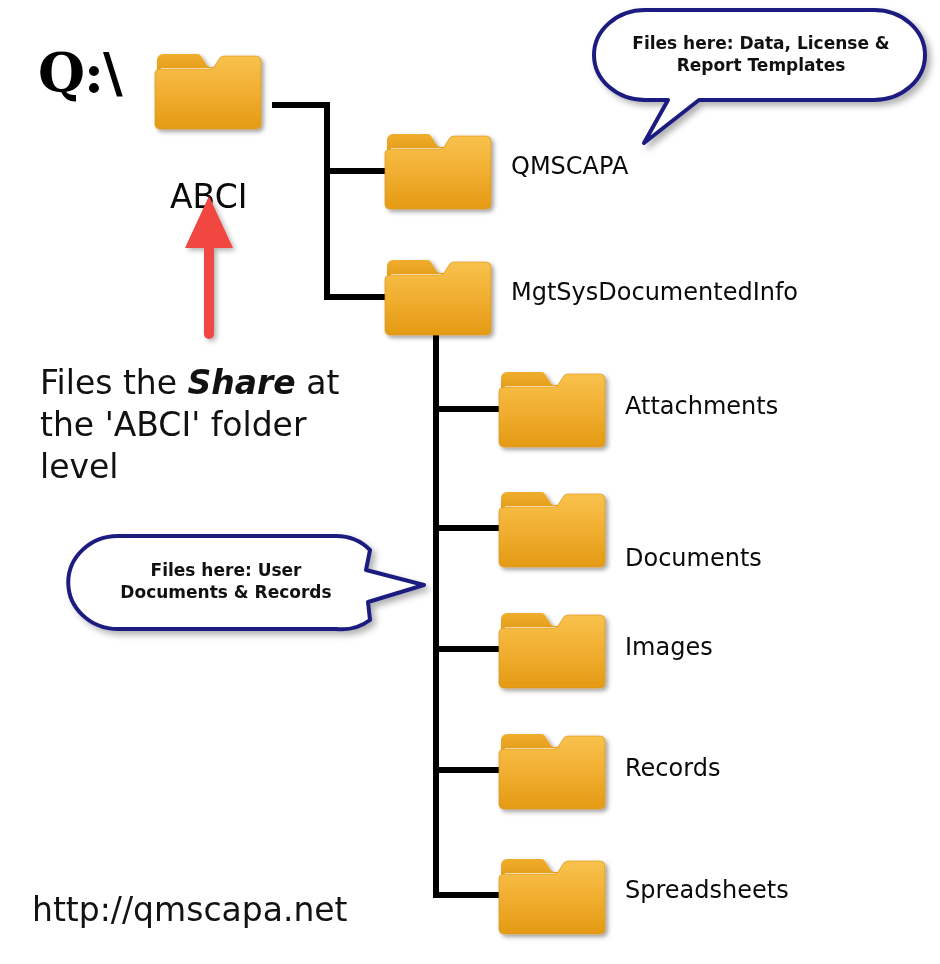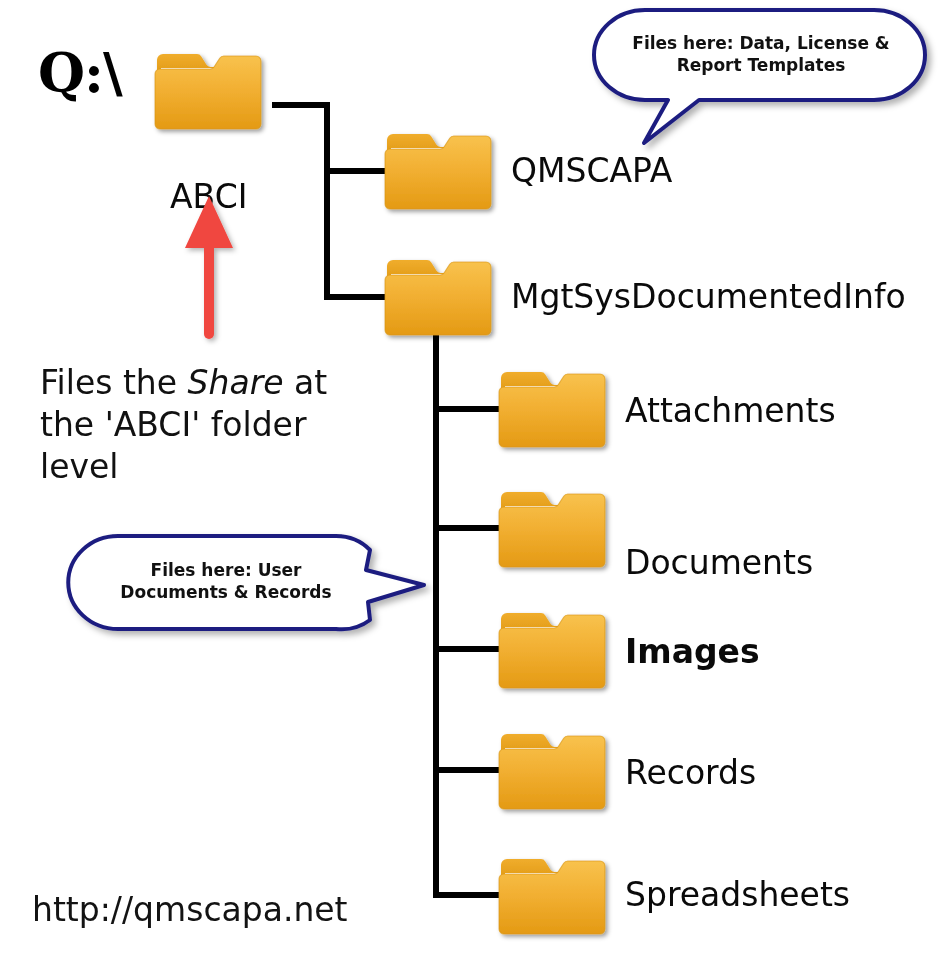--- a/index.html
+++ b/index.html
@@ -32,21 +32,21 @@
   .folder {
     position: absolute;
     width: 112px; height: 92px;
   }
   .folder svg { display: block; width: 100%; height: 100%; overflow: visible; }
 
   
   .node-label {
     position: absolute;
     font-family: "DejaVu Sans", "Liberation Sans", sans-serif;
-    font-size: 33px;
+    font-size: 24px;
     line-height: 1;
     white-space: nowrap;
     color: #0a0a0a;
   }
   .node-label.root {
     font-size: 33px;
     margin-top: 40px;
   }
 
   
@@ -64,21 +64,21 @@
   
   .note {
     position: absolute;
     font-family: "DejaVu Sans", "Liberation Sans", sans-serif;
     font-size: 33px;
     line-height: 1.27;
     color: #111;
     width: 330px;
   }
   .note b {
-    font-weight: normal;
+    font-weight: bold;
     font-style: italic;
   }
 
   
   .callout { position: absolute; }
   .callout svg { display: block; overflow: visible; }
   .callout .cotext {
     position: absolute;
     font-family: "DejaVu Sans", "Liberation Sans", sans-serif;
     font-weight: bold;
@@ -201,21 +201,21 @@
   <div class="folder" style="left:496px; top:603px;">
     <svg viewBox="0 0 112 92" xmlns="http://www.w3.org/2000/svg">
       <g filter="url(#fsh)">
         <path d="M5 16 a6 6 0 0 1 6-6 h34 a5 5 0 0 1 4.3 2.4 l5 8.1 a5 5 0 0 0 4.3 2.4 h40 a6 6 0 0 1 6 6 v7 H5 Z" fill="url(#gtab)"></path>
         <path d="M9 24 h92 v12 H9 Z" fill="url(#gsheet)"></path>
         <path d="M3 30 a5 5 0 0 1 5-5 h50 a5 5 0 0 0 4.2-2.3 l5.5-8.4 a5 5 0 0 1 4.2-2.3 h32 a5 5 0 0 1 5 5 v63 a5 5 0 0 1-5 5 H8 a5 5 0 0 1-5-5 Z" fill="url(#gbody)"></path>
         <path d="M3 30 a5 5 0 0 1 5-5 h50 a5 5 0 0 0 4.2-2.3 l5.5-8.4 a5 5 0 0 1 4.2-2.3 h32 a5 5 0 0 1 5 5 v63 a5 5 0 0 1-5 5 H8 a5 5 0 0 1-5-5 Z" fill="none" stroke="#d89512" stroke-width="1.1" opacity="0.65"></path>
       </g>
     </svg>
   </div>
-  <div class="node-label" style="left:625px; top:635px;font-weight:bold;">Images</div>
+  <div class="node-label" style="left:625px; top:635px;">Images</div>
 
   <div class="folder" style="left:496px; top:724px;">
     <svg viewBox="0 0 112 92" xmlns="http://www.w3.org/2000/svg">
       <g filter="url(#fsh)">
         <path d="M5 16 a6 6 0 0 1 6-6 h34 a5 5 0 0 1 4.3 2.4 l5 8.1 a5 5 0 0 0 4.3 2.4 h40 a6 6 0 0 1 6 6 v7 H5 Z" fill="url(#gtab)"></path>
         <path d="M9 24 h92 v12 H9 Z" fill="url(#gsheet)"></path>
         <path d="M3 30 a5 5 0 0 1 5-5 h50 a5 5 0 0 0 4.2-2.3 l5.5-8.4 a5 5 0 0 1 4.2-2.3 h32 a5 5 0 0 1 5 5 v63 a5 5 0 0 1-5 5 H8 a5 5 0 0 1-5-5 Z" fill="url(#gbody)"></path>
         <path d="M3 30 a5 5 0 0 1 5-5 h50 a5 5 0 0 0 4.2-2.3 l5.5-8.4 a5 5 0 0 1 4.2-2.3 h32 a5 5 0 0 1 5 5 v63 a5 5 0 0 1-5 5 H8 a5 5 0 0 1-5-5 Z" fill="none" stroke="#d89512" stroke-width="1.1" opacity="0.65"></path>
       </g>
     </svg>

